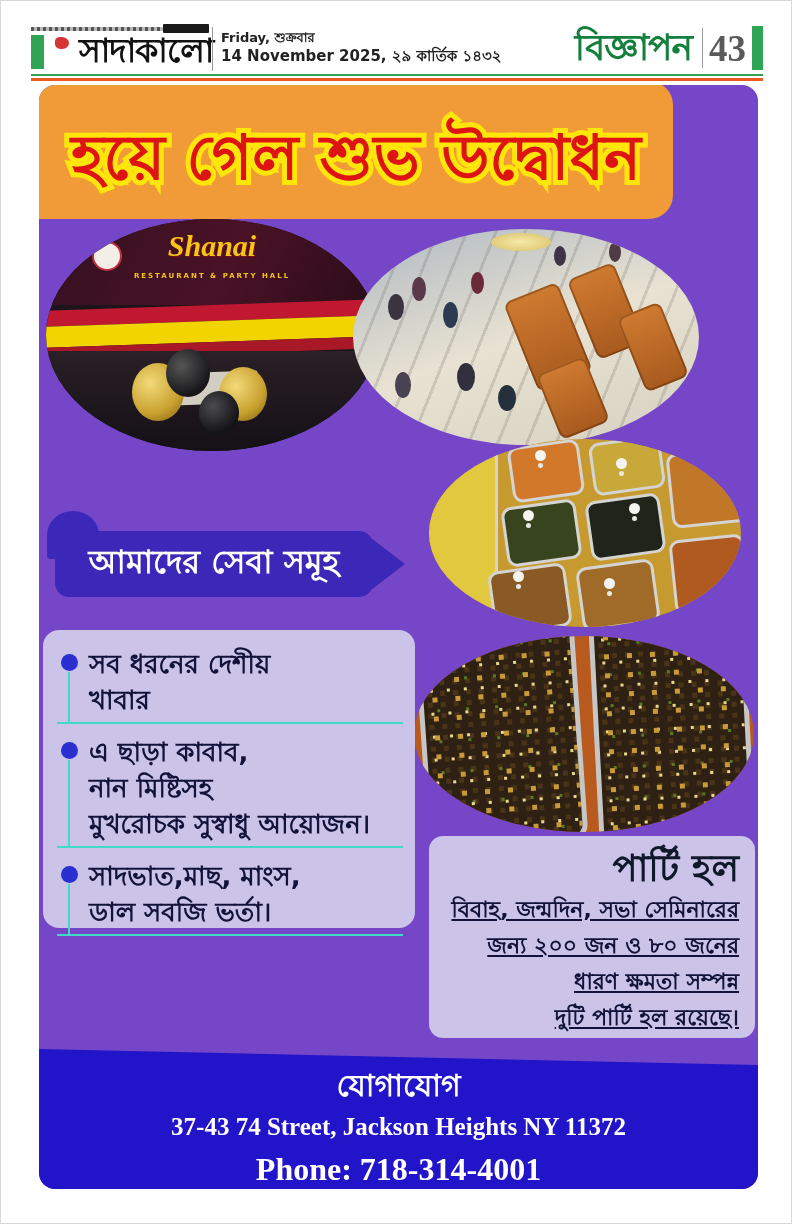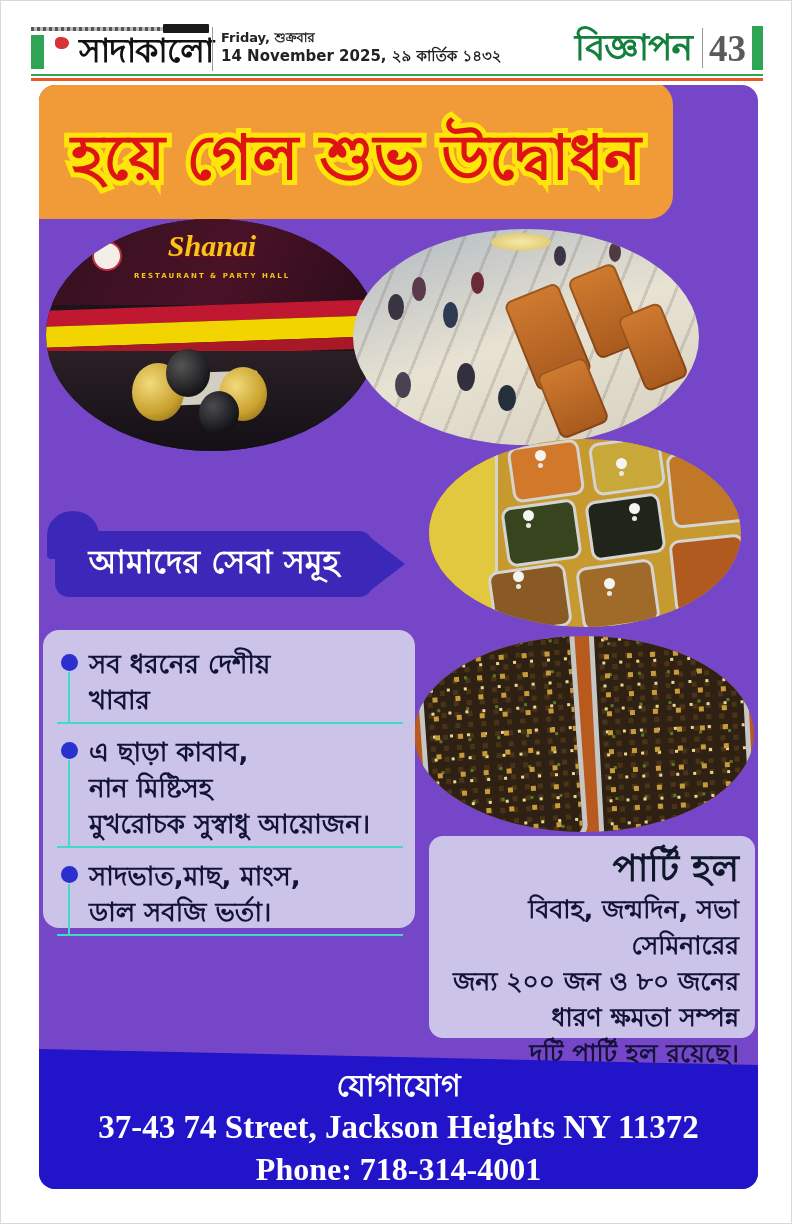--- a/index.html
+++ b/index.html
@@ -101,28 +101,28 @@
      padding-bottom:4px;}
   .svc-item::before{content:"";position:absolute;left:4px;top:8px;width:17px;height:17px;
      border-radius:50%;background:#2A2FD0;}
   .svc-item::after{content:"";position:absolute;left:11px;top:26px;bottom:0;width:2px;background:#43D9C7;}
   .svc-line{display:block;color:#12123A;font-weight:bold;font-size:26px;line-height:36px;}
 
   
   .party-box{position:absolute;left:390px;top:751px;width:326px;height:202px;background:#CBC3E8;
      border-radius:14px;padding:10px 16px 0 10px;box-sizing:border-box;text-align:right;}
   .party-title{color:#0f172a;font-weight:700;font-size:37px;line-height:46px;}
-  .party-line{display:block;color:#12123A;font-weight:bold;font-size:25px;line-height:36px;}
+  .party-line{display:block;color:#12123A;font-weight:bold;font-size:22px;line-height:36px;text-decoration:underline;}
 
   
   .contact{position:absolute;left:0;top:964px;width:719px;height:140px;background:#2214C9;
      clip-path:polygon(0 0,100% 16px,100% 100%,0 100%);text-align:center;color:#fff;
      padding-top:18px;box-sizing:border-box;}
   .contact-title{font-weight:bold;font-size:30px;line-height:38px;}
-  .contact-addr{font-family:"Liberation Serif",serif;font-weight:bold;font-size:33px;line-height:44px;}
+  .contact-addr{font-family:"Liberation Serif",serif;font-weight:bold;font-size:25px;line-height:44px;}
   .contact-phone{font-family:"Liberation Serif",serif;font-weight:bold;font-size:32px;line-height:40px;}
 </style>
 </head>
 <body>
 
 <div id="page">
 
   <div class="hdr">
     <div class="masthead">
       <div class="mast-topline"></div>

